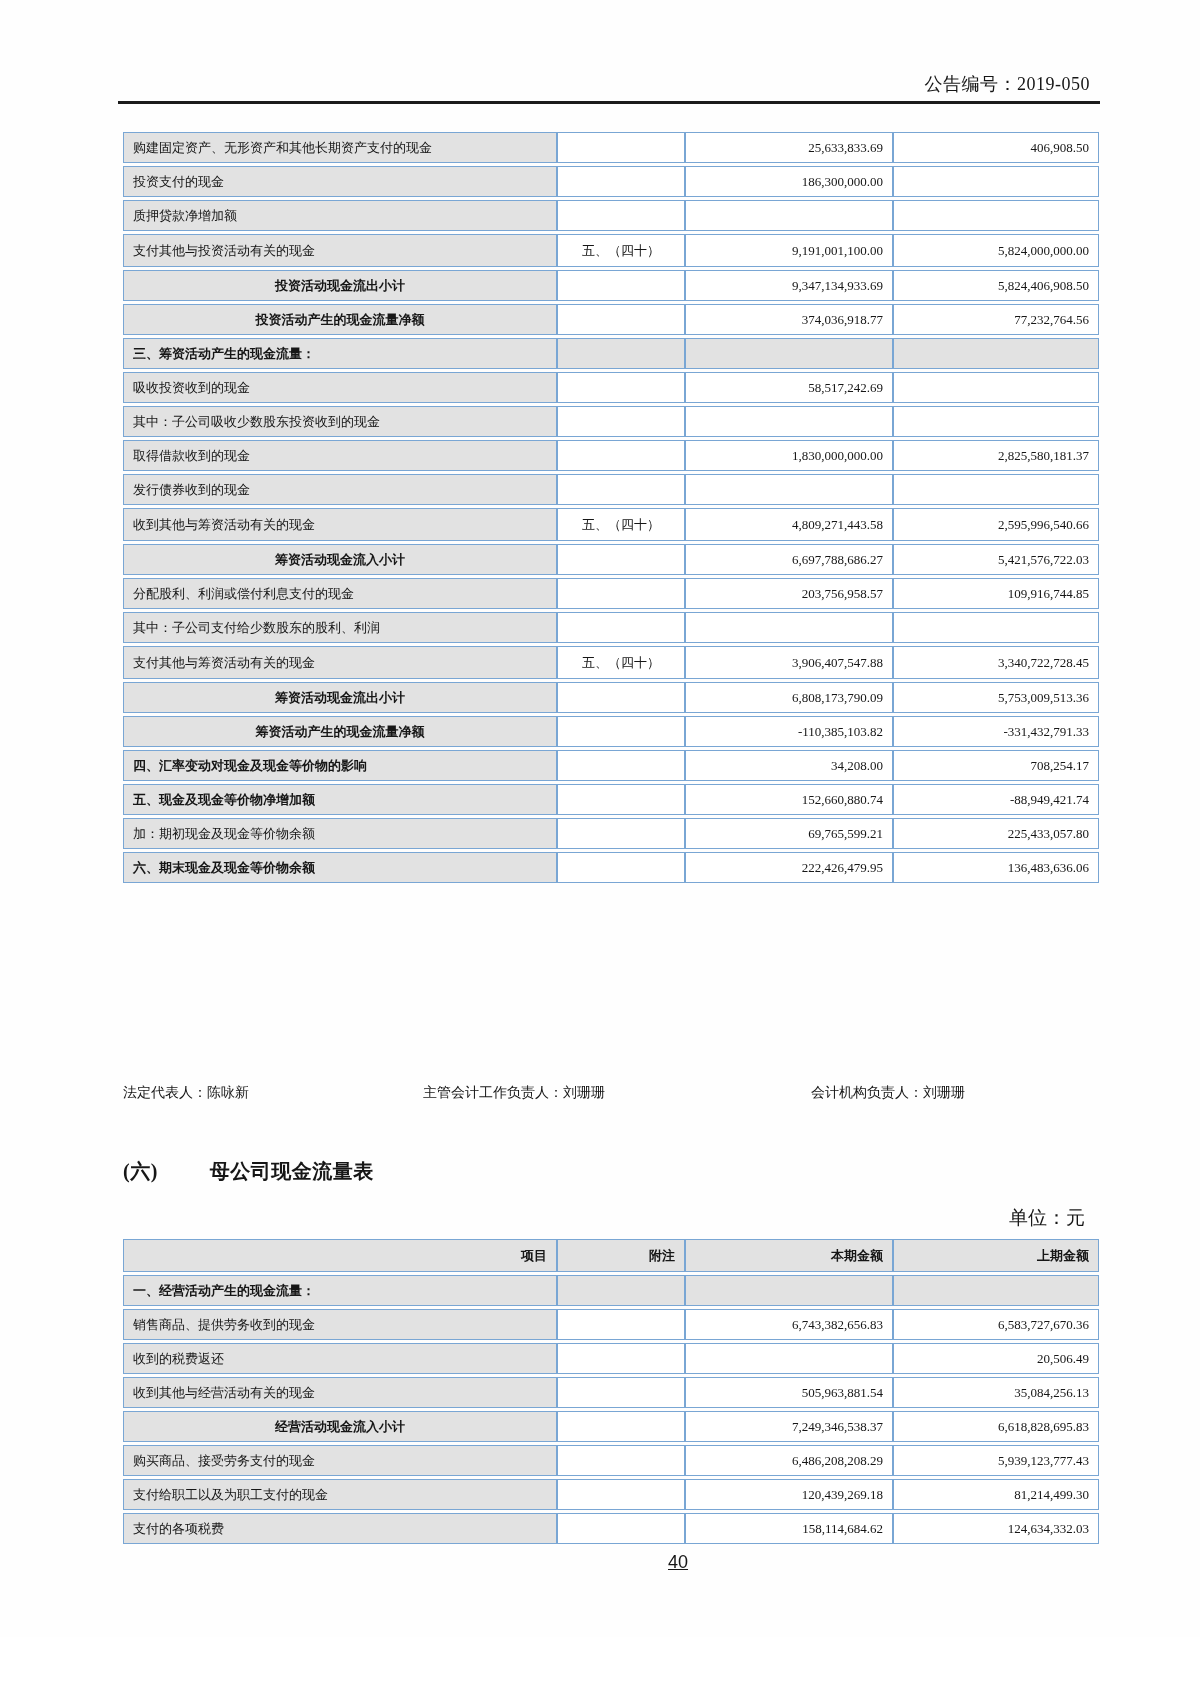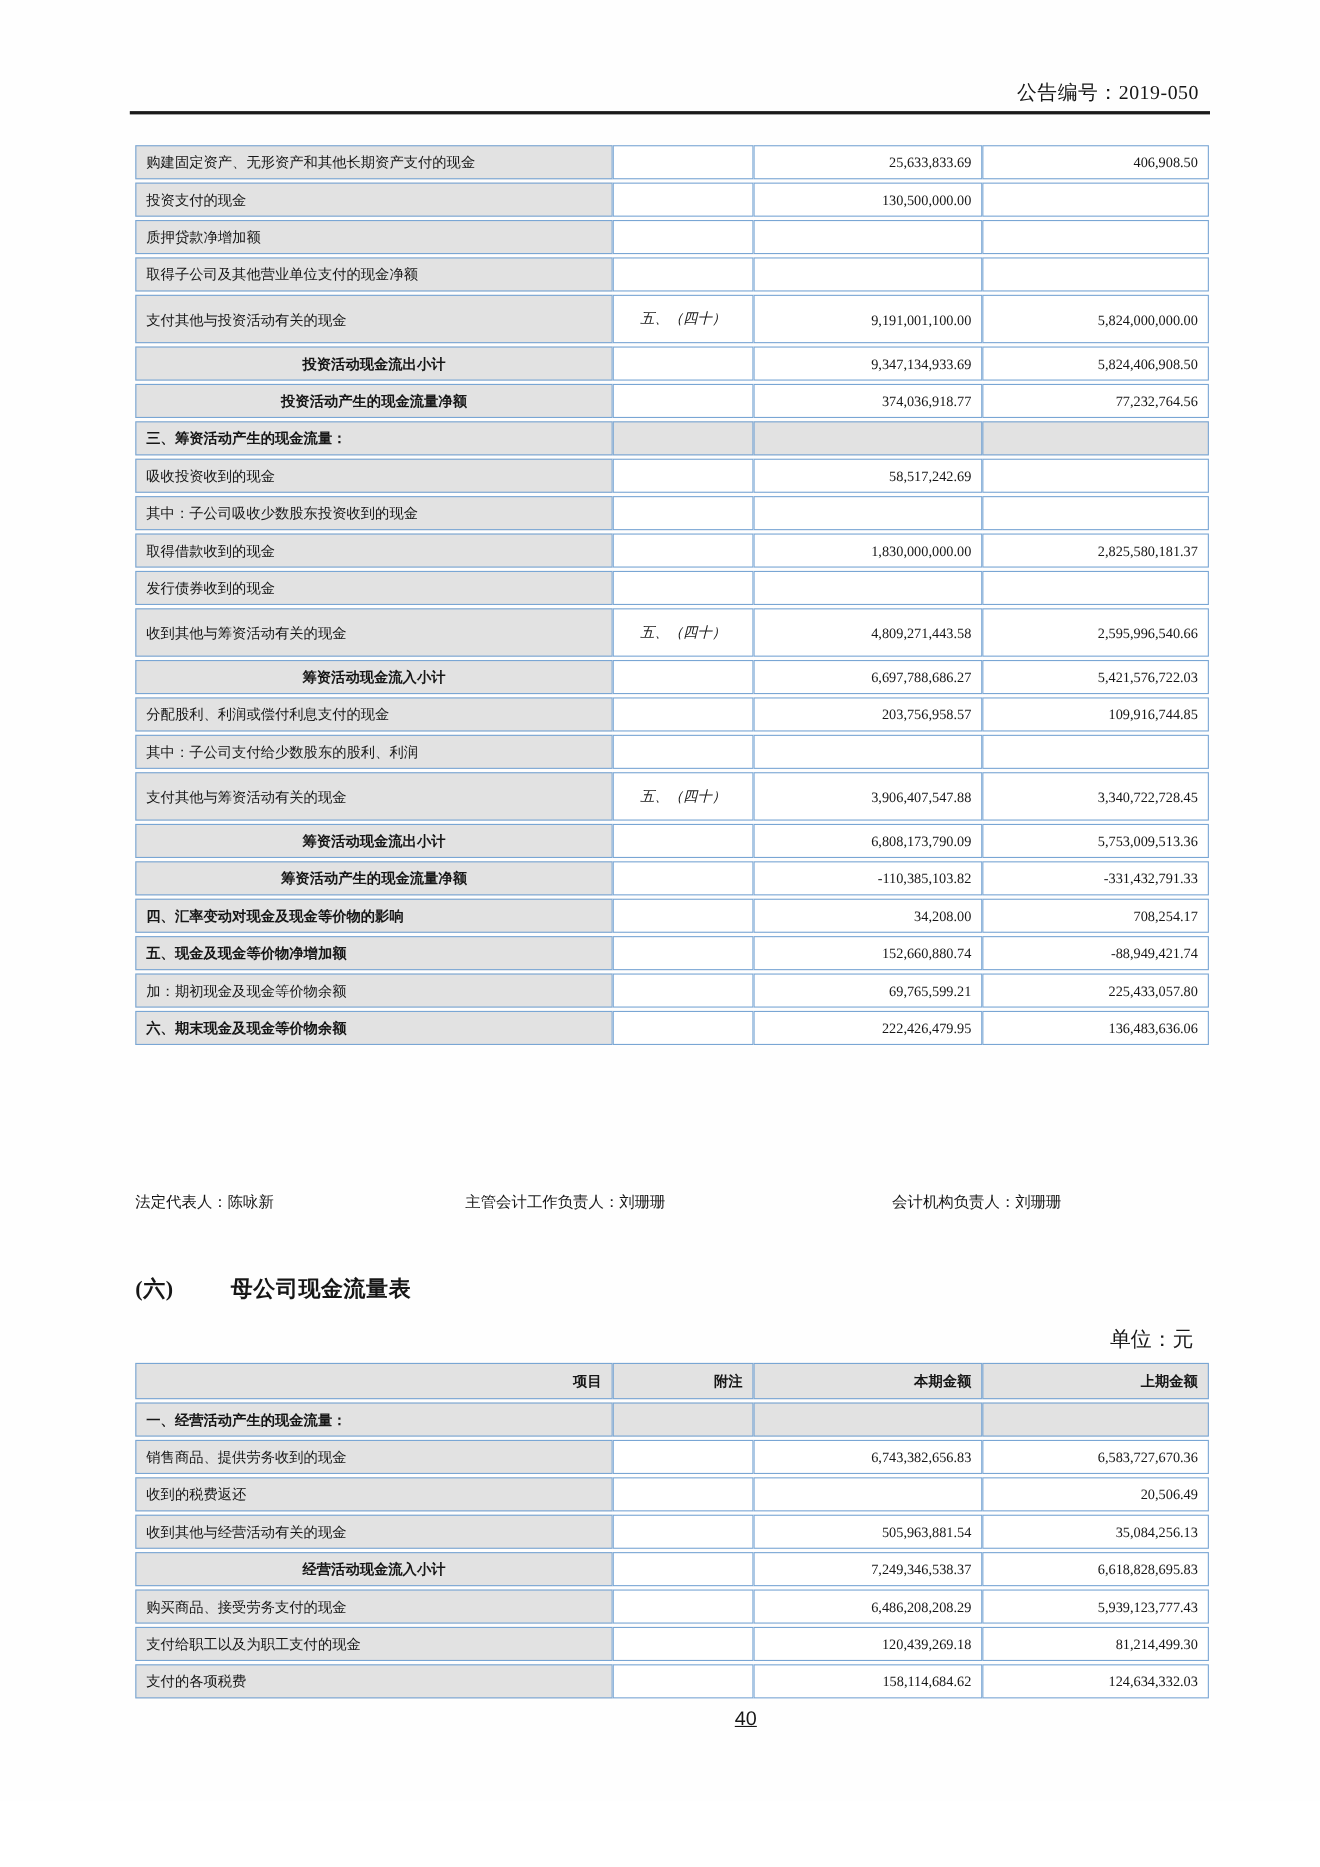--- a/index.html
+++ b/index.html
@@ -45,21 +45,21 @@
     overflow:hidden;
   }
   .fin th{
     background:var(--gray);
     font-weight:bold;text-align:right;
     height:27px;
   }
   .fin td.c1{background:var(--gray);text-align:left;}
   .fin td.num{text-align:right;white-space:nowrap;}
   .fin td.note{text-align:center;}
-  .fin td.note span{display:inline-block;width:88px;line-height:38px;font-style:italic;}
+  .fin td.note span{display:inline-block;width:88px;line-height:27px;}
   .fin tr.section td{background:var(--gray);}
   .fin tr.section td.c1{font-weight:bold;}
   .fin tr.subtotal td.c1{font-weight:bold;text-align:center;}
   .fin tr.bold_item td.c1{font-weight:bold;}
   .signatures{
     position:absolute;top:1084px;left:123px;width:976px;height:28px;
     font-size:14px;
   }
   .signatures .sig{position:absolute;top:0;white-space:nowrap;}
   .sig-1{left:0;}
@@ -99,31 +99,25 @@
     <tbody>
         <tr class="item">
           <td class="c1">购建固定资产、无形资产和其他长期资产支付的现金</td>
           <td class="note"></td>
           <td class="num">25,633,833.69</td>
           <td class="num">406,908.50</td>
         </tr>
         <tr class="item">
           <td class="c1">投资支付的现金</td>
           <td class="note"></td>
-          <td class="num">130,500,000.00</td>
+          <td class="num">186,300,000.00</td>
           <td class="num"></td>
         </tr>
         <tr class="item">
           <td class="c1">质押贷款净增加额</td>
-          <td class="note"></td>
-          <td class="num"></td>
-          <td class="num"></td>
-        </tr>
-        <tr class="item">
-          <td class="c1">取得子公司及其他营业单位支付的现金净额</td>
           <td class="note"></td>
           <td class="num"></td>
           <td class="num"></td>
         </tr>
         <tr class="item">
           <td class="c1">支付其他与投资活动有关的现金</td>
           <td class="note"><span>五、（四十）</span></td>
           <td class="num">9,191,001,100.00</td>
           <td class="num">5,824,000,000.00</td>
         </tr>

